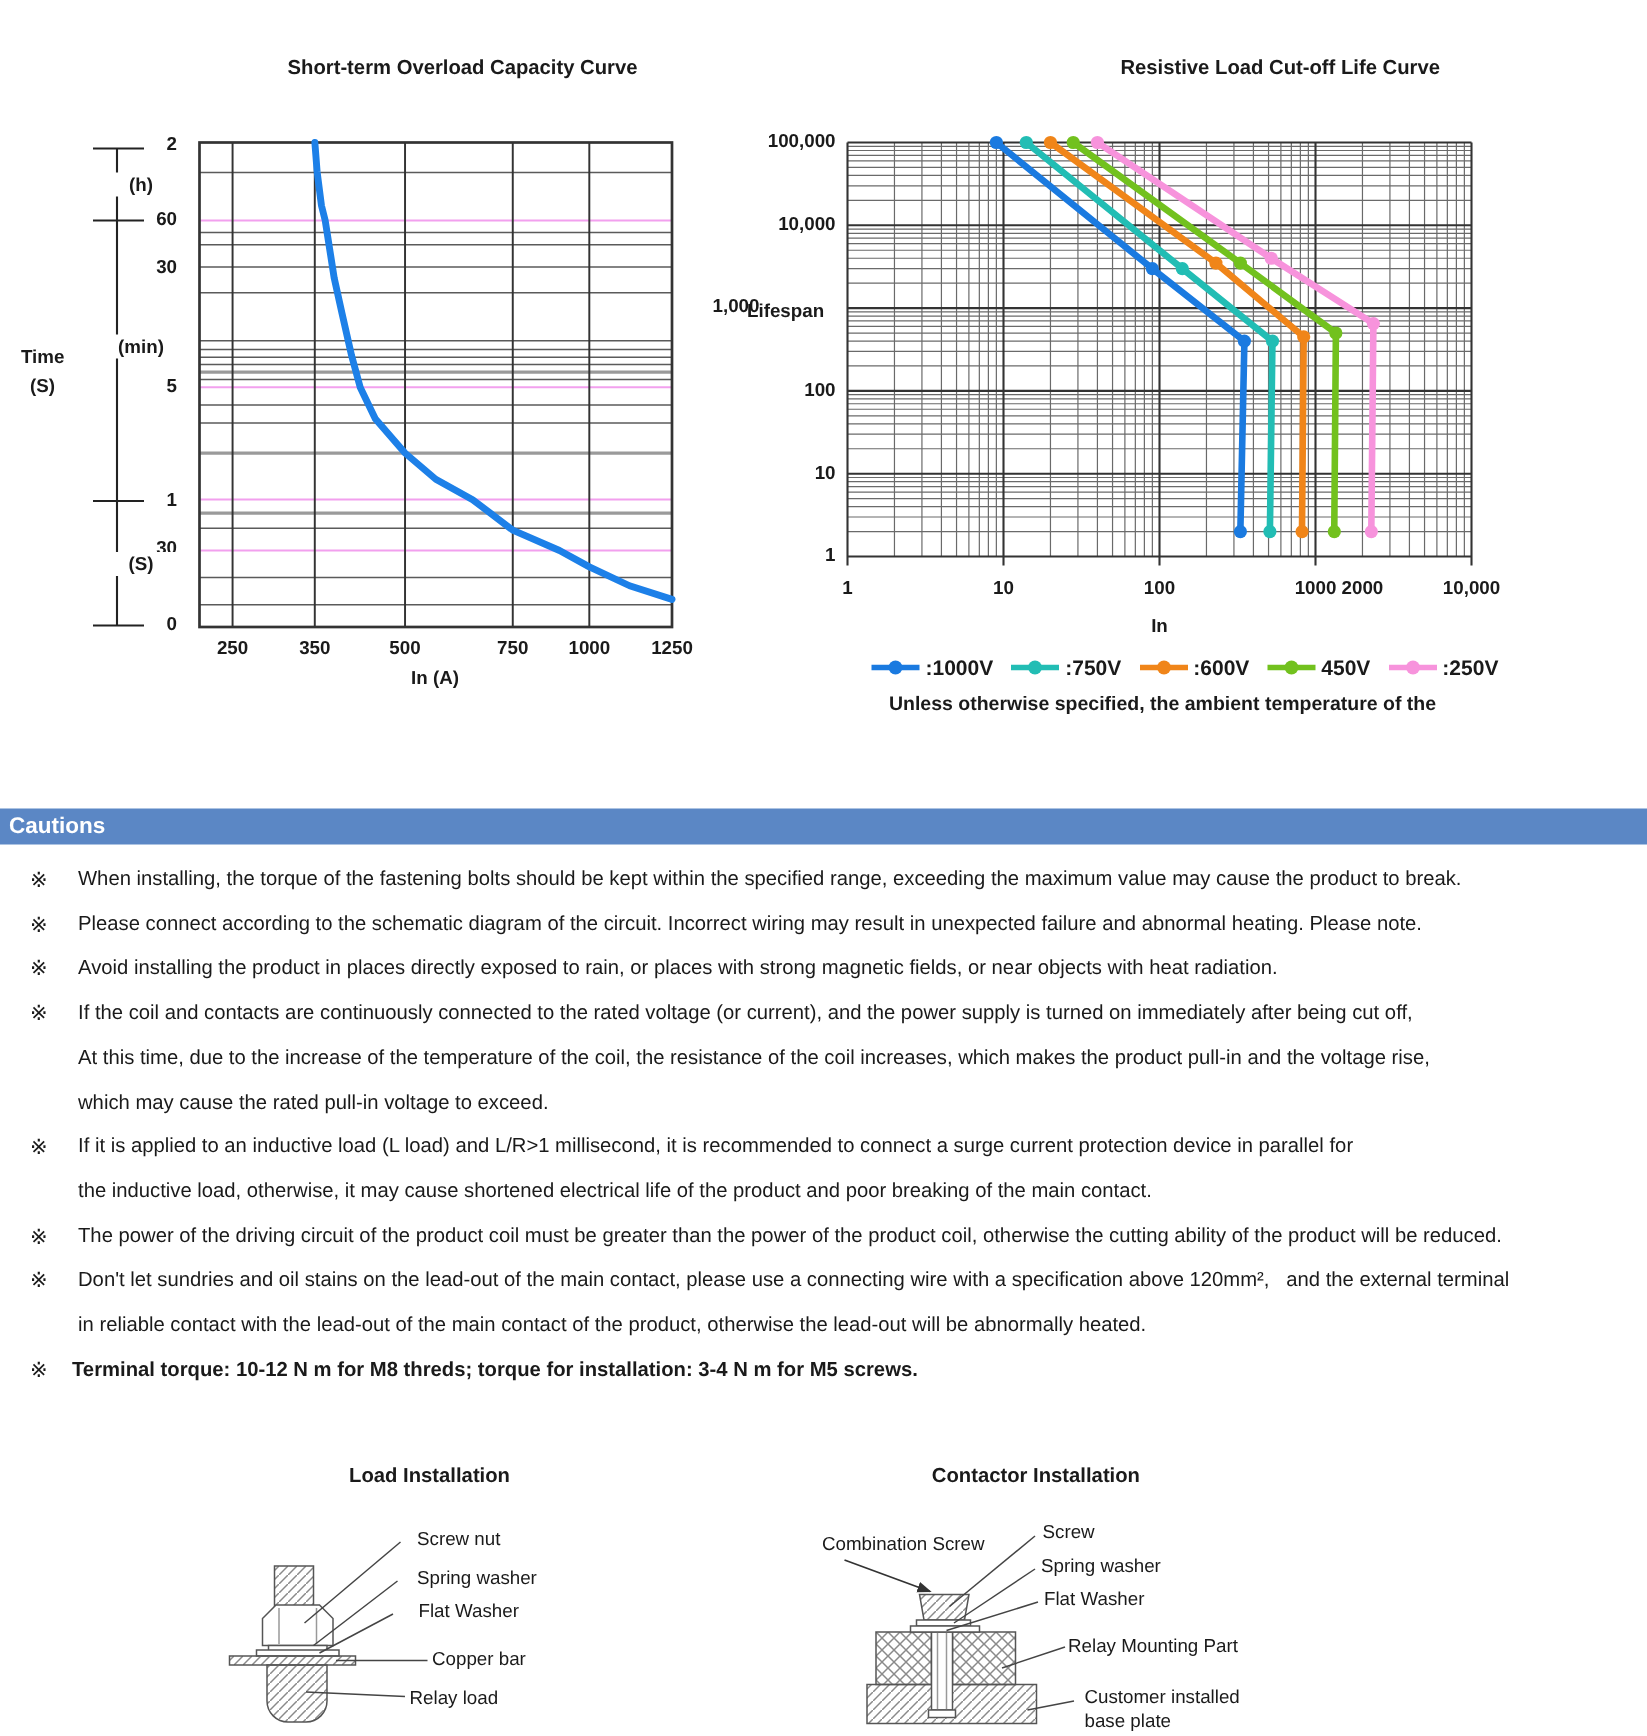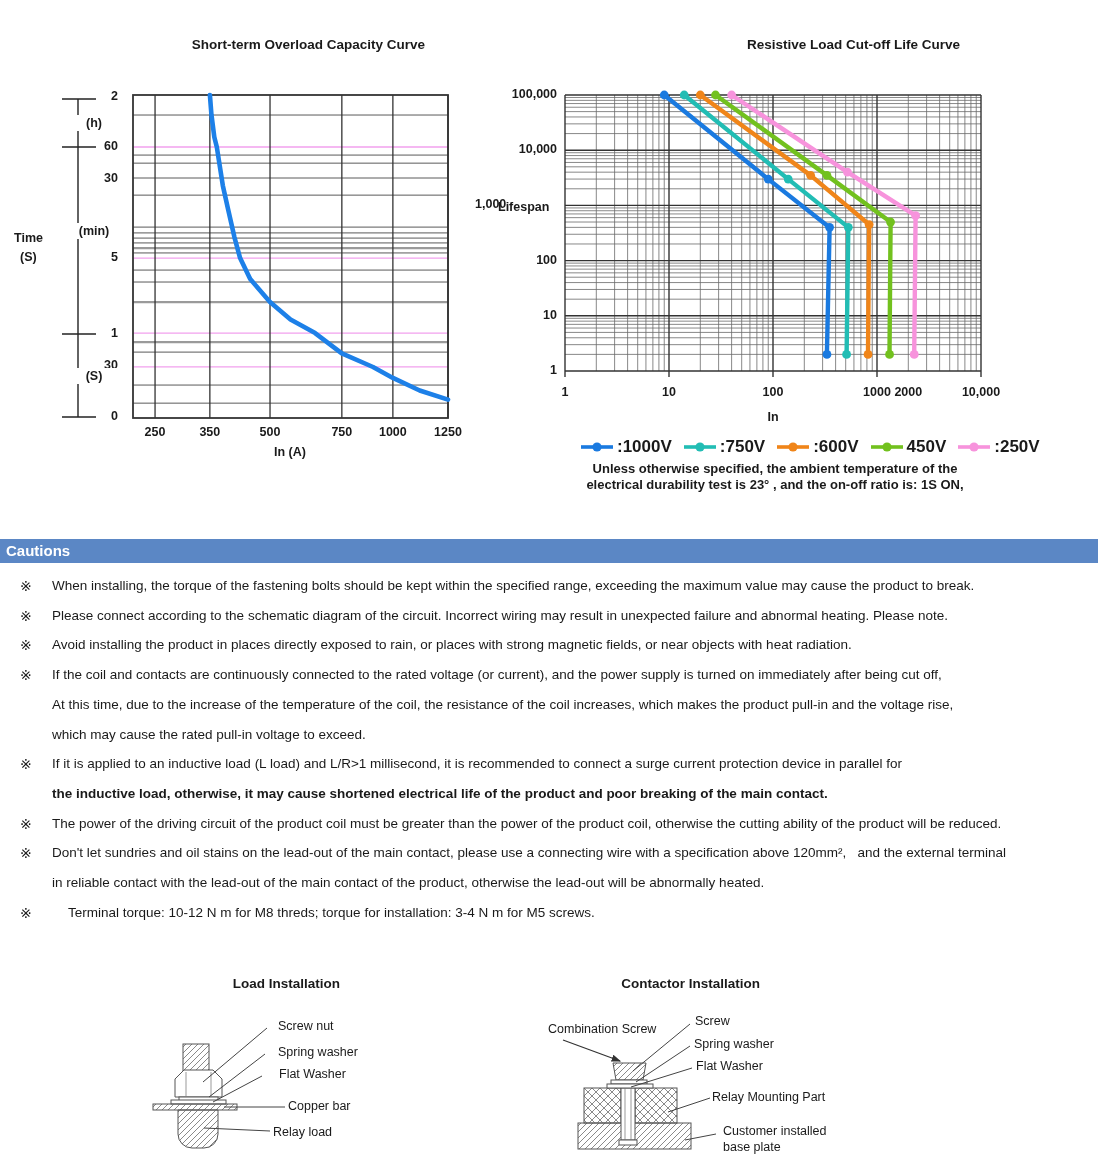--- a/index.html
+++ b/index.html
@@ -10,21 +10,21 @@
           color:#fff;font-weight:bold;font-size:15px;padding-left:6px;box-sizing:border-box;}
   .chart-title{position:absolute;font-weight:bold;font-size:13.5px;text-align:right;}
   .tick{position:absolute;font-weight:bold;font-size:12.5px;line-height:15px;}
   .axis-unit{position:absolute;font-weight:bold;font-size:12.5px;background:#fff;padding:1px 2px;}
   .note{font-weight:bold;font-size:13px;line-height:16px;text-align:center;}
   .caution-line{position:absolute;font-size:13.5px;white-space:pre;line-height:16px;}
   .caution-bullet{position:absolute;font-size:14px;line-height:16px;}
   .diag-label{position:absolute;font-size:12.5px;line-height:14px;white-space:pre;}
   .legend-row{position:absolute;display:flex;align-items:center;gap:11px;}
   .legend-item{display:flex;align-items:center;}
-  .legend-item span.lbl{font-weight:bold;font-size:17px;margin-left:3px;}
+  .legend-item span.lbl{font-weight:bold;font-size:14px;margin-left:3px;}
   svg{display:block;}
 </style>
 </head>
 <body>
 
 <div class="page">
 
 
   <div class="chart-title" style="left:105px;top:37px;width:320px;">Short-term Overload Capacity Curve</div>
   <div class="chart-title" style="left:640px;top:37px;width:320px;">Resistive Load Cut-off Life Curve</div>
@@ -211,45 +211,44 @@
       <div class="legend-item">
         <svg width="34" height="12">
           <line x1="1" y1="6" x2="33" y2="6" stroke="#f793dc" stroke-width="3.6"></line>
           <circle cx="17" cy="6" r="4.6" fill="#f793dc"></circle>
         </svg>
         <span class="lbl">:250V</span>
       </div>
     </div>
   <div class="abs" style="left:555px;top:461px;width:440px;">
     <div class="note">Unless otherwise specified, the ambient temperature of the</div>
-    <div class="note">electrical durability test is 23° , and the on-off ratio is: 1S ON,</div>
   </div>
 
   <div class="banner" style="top: 539px; background: rgb(91, 135, 197);">Cautions</div>
   <div id="cautions-list" class="abs" style="left:0;top:0;width:1098px;">
       <div class="caution-bullet" style="position:absolute;left:20px;top:578px;">※</div>
       <div class="caution-line" style="position:absolute;left:52px;top:578px;">When installing, the torque of the fastening bolts should be kept within the specified range, exceeding the maximum value may cause the product to break.</div>
       <div class="caution-bullet" style="position:absolute;left:20px;top:608px;">※</div>
       <div class="caution-line" style="position:absolute;left:52px;top:608px;">Please connect according to the schematic diagram of the circuit. Incorrect wiring may result in unexpected failure and abnormal heating. Please note.</div>
       <div class="caution-bullet" style="position:absolute;left:20px;top:637px;">※</div>
       <div class="caution-line" style="position:absolute;left:52px;top:637px;">Avoid installing the product in places directly exposed to rain, or places with strong magnetic fields, or near objects with heat radiation.</div>
       <div class="caution-bullet" style="position:absolute;left:20px;top:667px;">※</div>
       <div class="caution-line" style="position:absolute;left:52px;top:667px;">If the coil and contacts are continuously connected to the rated voltage (or current), and the power supply is turned on immediately after being cut off,</div>
       <div class="caution-line" style="position:absolute;left:52px;top:697px;">At this time, due to the increase of the temperature of the coil, the resistance of the coil increases, which makes the product pull-in and the voltage rise,</div>
       <div class="caution-line" style="position:absolute;left:52px;top:727px;">which may cause the rated pull-in voltage to exceed.</div>
       <div class="caution-bullet" style="position:absolute;left:20px;top:756px;">※</div>
       <div class="caution-line" style="position:absolute;left:52px;top:756px;">If it is applied to an inductive load (L load) and L/R&gt;1 millisecond, it is recommended to connect a surge current protection device in parallel for</div>
-      <div class="caution-line" style="position:absolute;left:52px;top:786px;font-weight:bold;">the inductive load, otherwise, it may cause shortened electrical life of the product and poor breaking of the main contact.</div>
+      <div class="caution-line" style="position:absolute;left:52px;top:786px;">the inductive load, otherwise, it may cause shortened electrical life of the product and poor breaking of the main contact.</div>
       <div class="caution-bullet" style="position:absolute;left:20px;top:816px;">※</div>
       <div class="caution-line" style="position:absolute;left:52px;top:816px;">The power of the driving circuit of the product coil must be greater than the power of the product coil, otherwise the cutting ability of the product will be reduced.</div>
       <div class="caution-bullet" style="position:absolute;left:20px;top:845px;">※</div>
       <div class="caution-line" style="position:absolute;left:52px;top:845px;">Don't let sundries and oil stains on the lead-out of the main contact, please use a connecting wire with a specification above 120mm²,   and the external terminal</div>
       <div class="caution-line" style="position:absolute;left:52px;top:875px;">in reliable contact with the lead-out of the main contact of the product, otherwise the lead-out will be abnormally heated.</div>
       <div class="caution-bullet" style="position:absolute;left:20px;top:905px;">※</div>
-      <div class="caution-line" style="position:absolute;left:68px;top:905px;">Terminal torque: 10-12 N m for M8 threds; torque for installation: 3-4 N m for M5 screws.</div>
+      <div class="caution-line" style="position:absolute;left:48px;top:905px;font-weight:bold;">Terminal torque: 10-12 N m for M8 threds; torque for installation: 3-4 N m for M5 screws.</div>
     </div>
 
   <div class="chart-title" style="left:130px;top:976px;width:210px;">Load Installation</div>
   <div class="chart-title" style="left:545px;top:976px;width:215px;">Contactor Installation</div>
 
   <div id="diagram-labels">
       <div class="diag-label" style="position:absolute;left:278px;top:1019px;">Screw nut</div>
       <div class="diag-label" style="position:absolute;left:278px;top:1045px;">Spring washer</div>
       <div class="diag-label" style="position:absolute;left:279px;top:1067px;">Flat Washer</div>
       <div class="diag-label" style="position:absolute;left:288px;top:1099px;">Copper bar</div>

